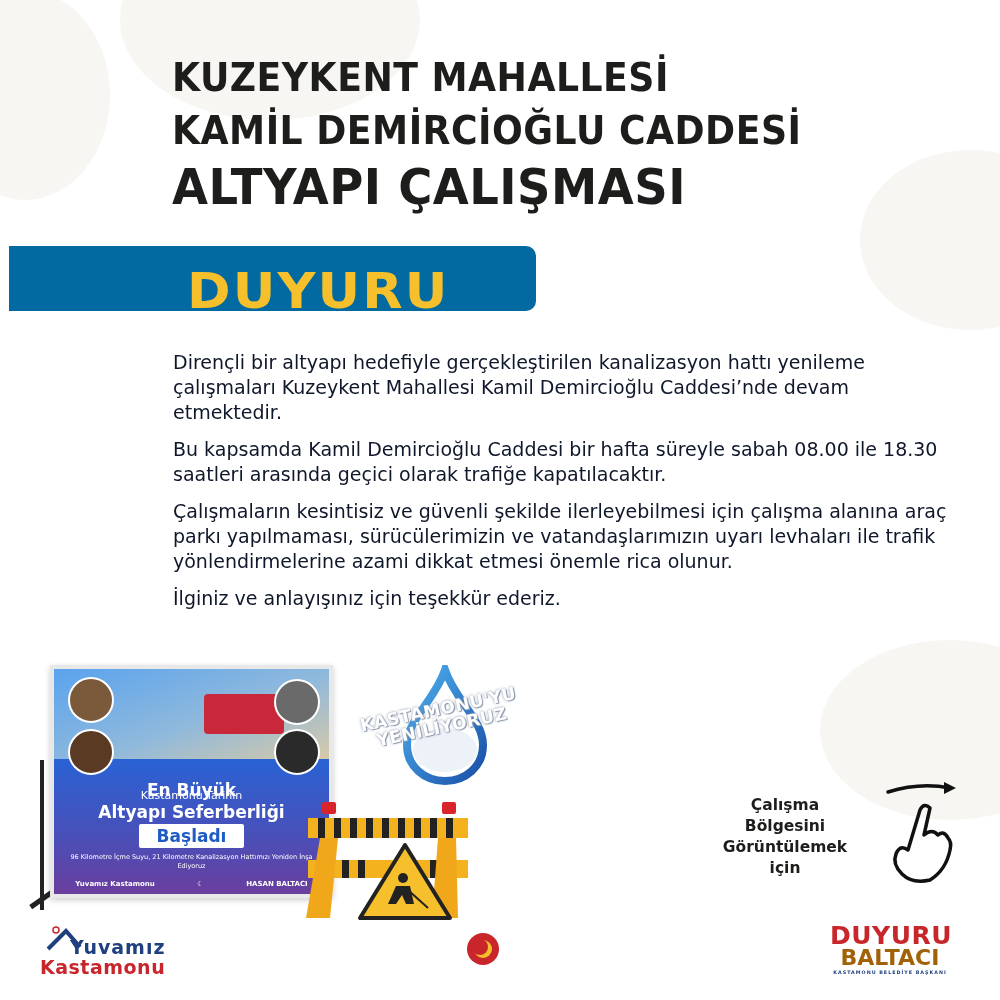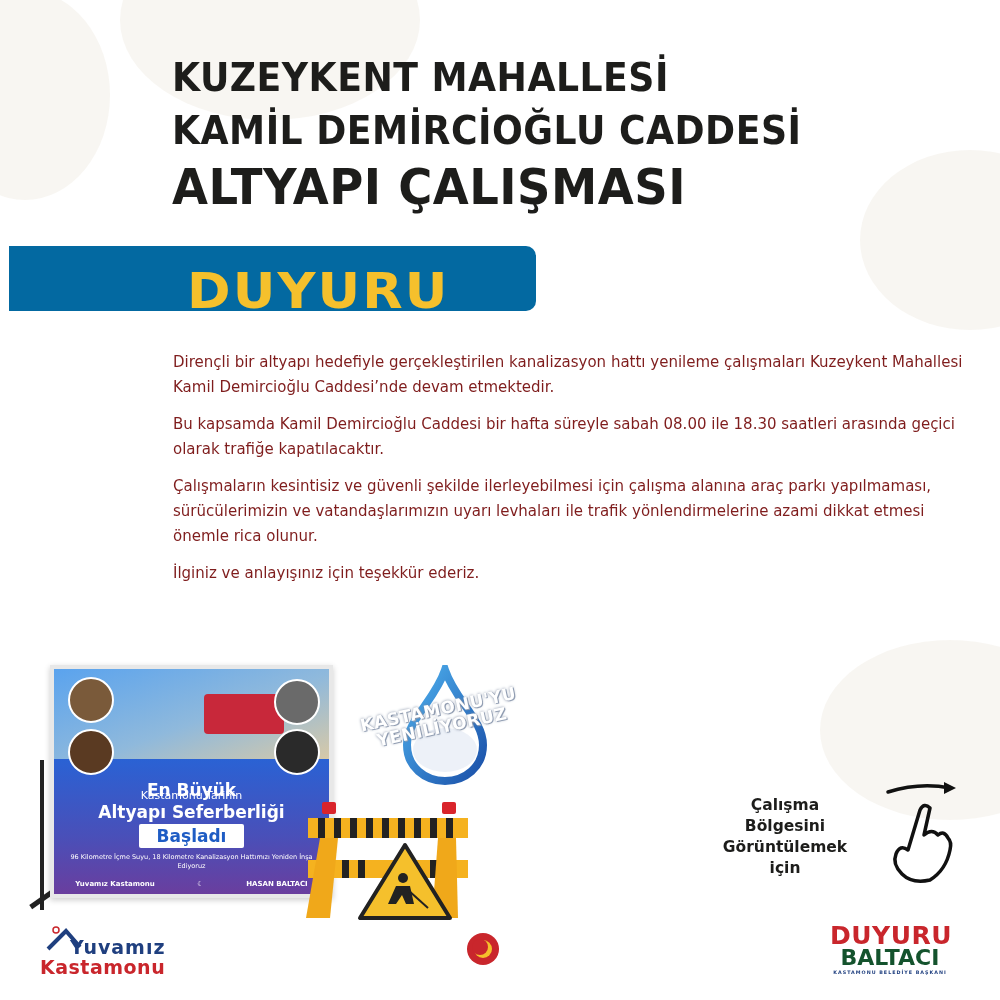--- a/index.html
+++ b/index.html
@@ -5,21 +5,21 @@
   html, body { margin:0; padding:0; }
   body { width:1000px; height:1000px; position:relative; overflow:hidden; background:#ffffff; font-family:"DejaVu Sans", sans-serif; color:#1d1d1b; }
   .bg-blob { position:absolute; border-radius:50%; background:#f6f4ef; opacity:0.8; }
   .title { position:absolute; left:172px; top:58px; width:800px; }
   .title div { font-family:"DejaVu Sans", sans-serif; font-weight:bold; color:#1d1d1b; letter-spacing:0.5px; line-height:1; }
   .t1 { font-size:39px; margin-bottom:14px; transform:scaleX(0.93); transform-origin:left; }
   .t2 { font-size:39px; margin-bottom:12px; transform:scaleX(0.93); transform-origin:left; }
   .t3 { font-size:50px; transform:scaleX(0.93); transform-origin:left; }
   .banner { position:absolute; left:9px; top:246px; width:527px; height:65px; background:#0369a1; border-radius:0 10px 10px 0; }
   .banner span { position:absolute; left:178px; top:16px; font-size:50px; font-weight:bold; color:#f5c02c; letter-spacing:2px; transform:scaleX(1.05); transform-origin:left; }
-  .body-text { position:absolute; left:173px; top:350px; width:790px; font-family:"DejaVu Sans", sans-serif; font-size:15px; line-height:25px; color:#7f1d1d; }
+  .body-text { position:absolute; left:173px; top:350px; width:790px; font-family:"DejaVu Sans", sans-serif; font-size:19px; line-height:25px; color:#0f172a; }
   .body-text p { margin:0 0 12px 0; }
   .billboard { position:absolute; left:50px; top:665px; width:275px; height:225px; border:4px solid #e8e8e8; background:linear-gradient(180deg,#1e6fd9 0%,#2a62d4 40%,#4a4fb8 75%,#6a3e9e 100%); box-shadow:0 2px 6px rgba(0,0,0,.2); overflow:hidden; }
   .bb-photo { position:absolute; left:0; top:0; width:100%; height:90px; background:linear-gradient(160deg,#5aa3ee 0%,#8fb9dc 55%,#d7c9a8 100%); }
   .bb-circle { position:absolute; width:42px; height:42px; border-radius:50%; border:2px solid #fff; background:#7a5a3a; }
   .bb-crane { position:absolute; left:150px; top:25px; width:80px; height:40px; background:#c8283a; border-radius:4px; }
   .bb-sub { position:absolute; left:0; width:100%; text-align:center; color:#fff; }
   .bb-kt { top:95px; font-size:11px;margin-top:25px; }
   .bb-en { top:111px; font-size:17px; font-weight:bold; }
   .bb-alt { top:133px; font-size:17px; font-weight:bold; }
   .bb-bas { position:absolute; left:85px; top:155px; width:105px; height:24px; background:#fff; color:#1e5cc4; font-size:17px; font-weight:bold; text-align:center; line-height:24px; border-radius:2px; }
@@ -32,21 +32,21 @@
   .drop-text { position:absolute; left:340px; top:700px; width:200px; text-align:center; font-weight:bold; color:#fff; font-size:17px; line-height:18px; text-shadow:0 0 3px #7d8aa0, 1px 1px 0 #9aa6ba; transform:rotate(-12deg); letter-spacing:0.5px; }
   .barrier { position:absolute; left:300px; top:800px; width:180px; height:120px; }
   .cta { position:absolute; left:700px; top:795px; width:170px; text-align:center; font-weight:bold; font-size:15.5px; line-height:21px; color:#1d1d1b; }
   .hand { position:absolute; left:880px; top:780px; width:80px; height:110px; }
   .logo-yk { position:absolute; left:40px; top:925px; width:150px; height:55px; }
   .yk-1 { position:absolute; left:30px; top:11px; font-weight:bold; font-size:19px; color:#1f3f7f; letter-spacing:1px; }
   .yk-2 { position:absolute; left:0; top:31px; font-weight:bold; font-size:19px; color:#c9262c; letter-spacing:0.5px; }
   .logo-bel { position:absolute; left:467px; top:933px; width:32px; height:32px; border-radius:50%; background:#c9262c; }
   .logo-hb { position:absolute; left:830px; top:925px; width:120px; text-align:center; }
   .hb-1 { font-weight:bold; font-size:25px; color:#c9262c; line-height:22px; letter-spacing:0.5px; }
-  .hb-2 { font-weight:bold; font-size:22px; color:#14532d; line-height:22px;text-align:center; }
+  .hb-2 { font-weight:bold; font-size:22px; color:#a16207; line-height:22px;text-align:center; }
   .hb-3 { font-size:4.8px; color:#1f3f7f; letter-spacing:1px; font-weight:bold; margin-top:1px; }
 </style>
 </head>
 <body>
 
 <div class="bg-blob" style="left:-60px;top:-10px;width:170px;height:210px;"></div>
 <div class="bg-blob" style="left:120px;top:-80px;width:300px;height:200px;"></div>
 <div class="bg-blob" style="left:860px;top:150px;width:220px;height:180px;"></div>
 <div class="bg-blob" style="left:820px;top:640px;width:260px;height:180px;"></div>
 
@@ -75,21 +75,21 @@
   <div class="bb-photo"></div>
   <div class="bb-crane"></div>
   <div class="bb-circle" style="left:14px;top:8px;"></div>
   <div class="bb-circle" style="left:14px;top:60px;background:#5a3a22;"></div>
   <div class="bb-circle" style="left:220px;top:10px;background:#6a6a6a;"></div>
   <div class="bb-circle" style="left:220px;top:60px;background:#2a2a2a;"></div>
   <div class="bb-sub bb-kt">Kastamonu Tarihin</div>
   <div class="bb-sub bb-en">En Büyük</div>
   <div class="bb-sub bb-alt">Altyapı Seferberliği</div>
   <div class="bb-bas">Başladı</div>
-  <div class="bb-sub bb-note">96 Kilometre İçme Suyu, 18 Kilometre Kanalizasyon Hattımızı Yeniden İnşa Ediyoruz</div>
+  <div class="bb-sub bb-note">96 Kilometre İçme Suyu, 21 Kilometre Kanalizasyon Hattımızı Yeniden İnşa Ediyoruz</div>
   <div class="bb-logos">
     <span>Yuvamız Kastamonu</span>
     <span>☾</span>
     <span>HASAN BALTACI</span>
   </div>
 </div>
 
 <svg class="drop" viewBox="0 0 100 120">
   <defs>
     <linearGradient id="dg" x1="0" y1="0" x2="1" y2="1">

